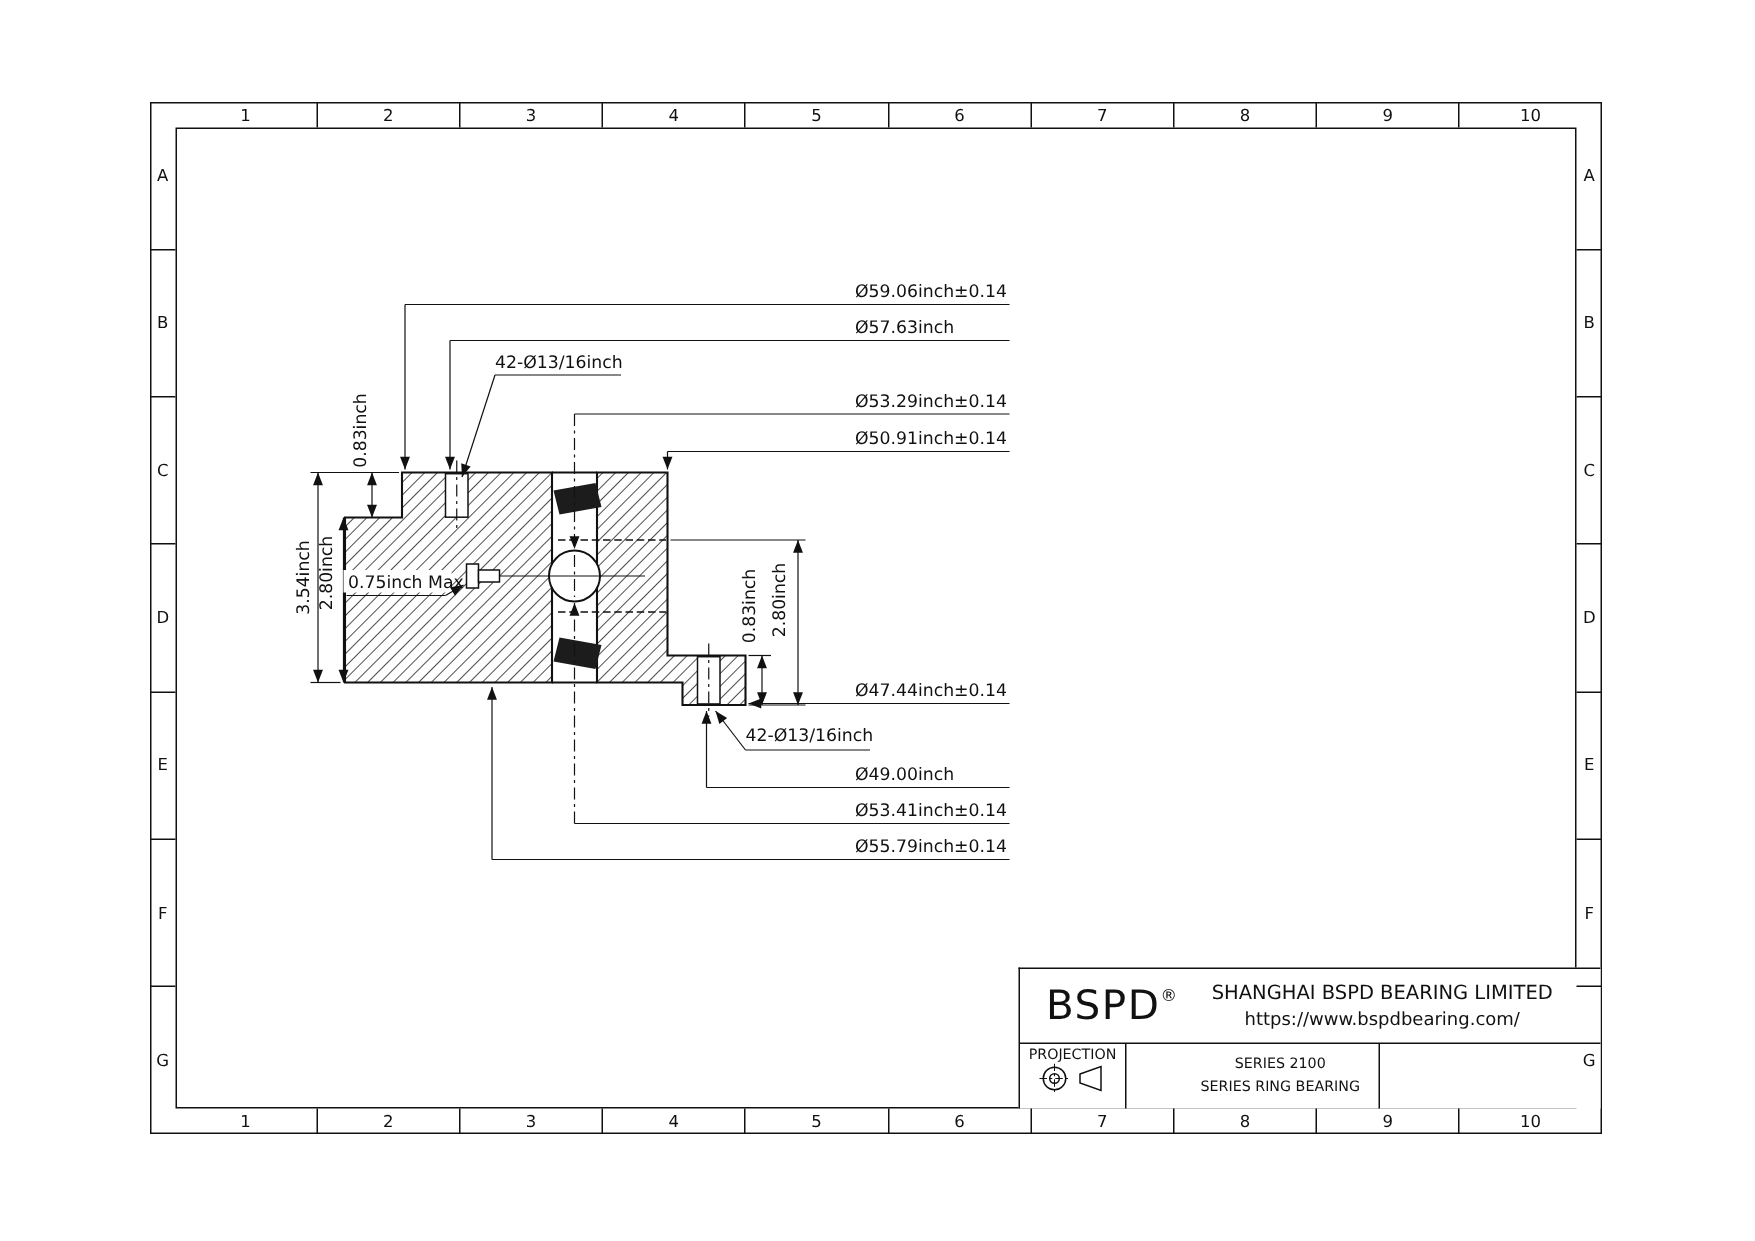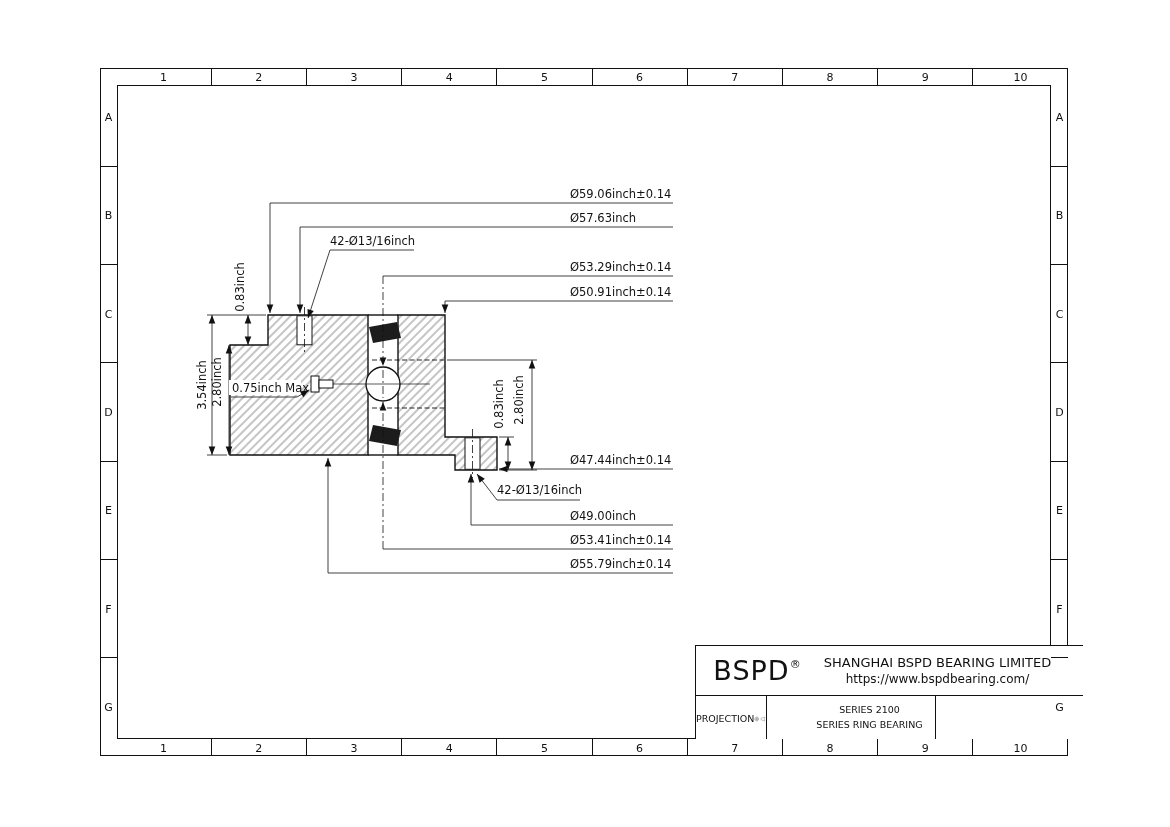--- a/index.html
+++ b/index.html
@@ -21,34 +21,34 @@
   .seal{fill:#1c1c1c;stroke:none;}
   .ballc{fill:#fff;stroke:#111;stroke-width:1.3;}
   .fit{fill:#fff;stroke:#111;stroke-width:1;}
   .thinline{stroke:#111;stroke-width:0.7;}
   .hidden{stroke:#111;stroke-width:0.9;stroke-dasharray:5 2.5;fill:none;}
   .center{stroke:#111;stroke-width:0.8;stroke-dasharray:8 3 2 3;fill:none;}
   .dims line{stroke:#111;stroke-width:0.8;fill:none;}
   .dims line.center{stroke-dasharray:8 3 2 3;}
   .dims text{font-family:"DejaVu Sans",sans-serif;font-size:11.5px;fill:#111;stroke:none;}
 
-  .title-block{position:absolute;left:695px;top:645px;width:388px;height:94px;
+  .title-block{position:absolute;left:679px;top:645px;width:388px;height:94px;
                border-left:1.2px solid #111;border-top:1.2px solid #111;box-sizing:border-box;
                display:flex;flex-direction:column;background:#fff;}
   .tb-row1{height:50px;box-sizing:border-box;border-bottom:1.2px solid #111;
            display:flex;align-items:center;}
   .tb-brand{width:122px;text-align:center;white-space:nowrap;}
   .tb-brand-name{font-size:27px;letter-spacing:1px;}
   .tb-reg{font-size:11px;vertical-align:12px;}
   .tb-company{flex:1;text-align:center;padding-right:26px;}
   .tb-company-name{font-size:13px;}
   .tb-website{font-size:12px;margin-top:2px;}
   .tb-row2{flex:1;display:flex;}
   .tb-cell{box-sizing:border-box;}
-  .tb-projection{width:71px;border-right:1.2px solid #111;display:flex;flex-direction:row;
+  .tb-projection{width:71px;border-right:1.2px solid #111;display:flex;flex-direction:column;
                  align-items:center;padding-top:2px;}
   .tb-projection-label{font-size:9.5px;}
   .tb-series{width:132px;border-right:1.2px solid #111;display:flex;flex-direction:column;
              align-items:center;justify-content:center;font-size:9.5px;line-height:1.5;text-align:center;margin-left:37px;}
   .tb-part{flex:1;display:flex;align-items:center;}
   .tb-part-label{font-size:11px;line-height:1.25;padding-left:5px;}
   .tb-part-number{flex:1;text-align:center;font-size:17px;letter-spacing:0.5px;}
 </style>
 </head>
 <body>

